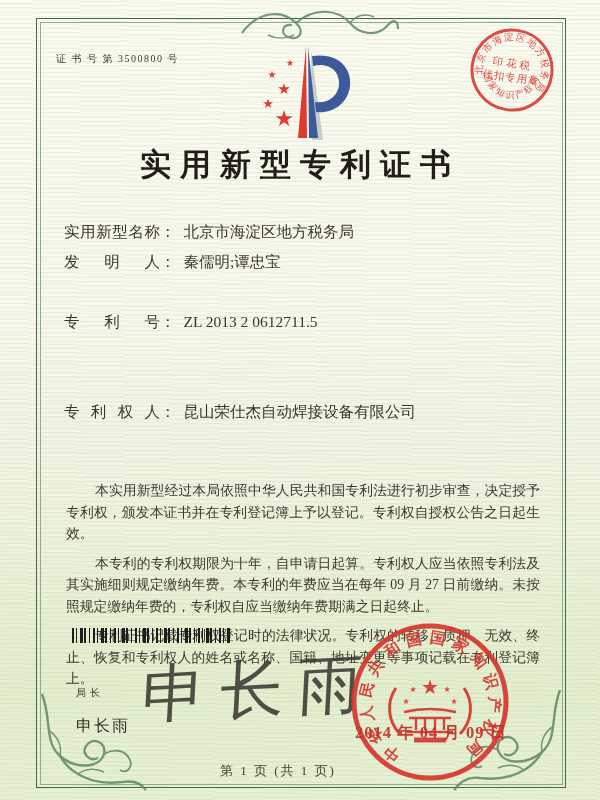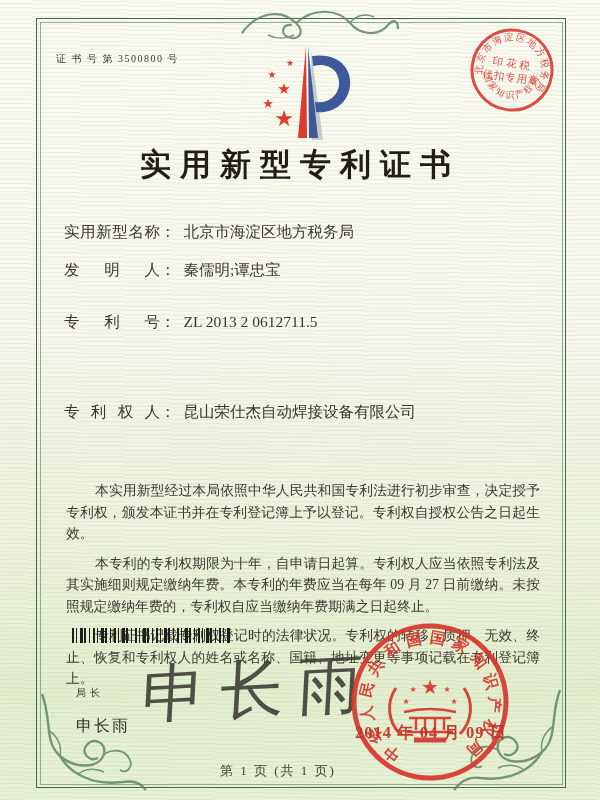--- a/index.html
+++ b/index.html
@@ -130,21 +130,21 @@
     </text>
     <text x="54" y="51" text-anchor="middle" fill="#d6372e" font-size="10.5" letter-spacing="3">印花税</text>
     <text x="54" y="65" text-anchor="middle" fill="#d6372e" font-size="10.5" letter-spacing="1">代扣专用章</text>
   </svg>
 
   <div class="title">实用新型专利证书</div>
 
   <div class="field" style="top:222px;">
     <span class="lbl">实用新型名称</span><span class="col">：</span><span>北京市海淀区地方税务局</span>
   </div>
-  <div class="field" style="top:260px;font-family:Liberation Serif, serif;">
+  <div class="field" style="top:252px;font-family:Liberation Serif, serif;">
     <span class="lbl">发明人</span><span class="col">：</span><span>秦儒明;谭忠宝</span>
   </div>
   <div class="field" style="top:312px;">
     <span class="lbl">专利号</span><span class="col">：</span><span>ZL 2013 2 0612711.5</span>
   </div>
   <div class="field" style="top:402px;">
     <span class="lbl">专利权人</span><span class="col">：</span><span>昆山荣仕杰自动焊接设备有限公司</span>
   </div>
 
   <div class="paras">

